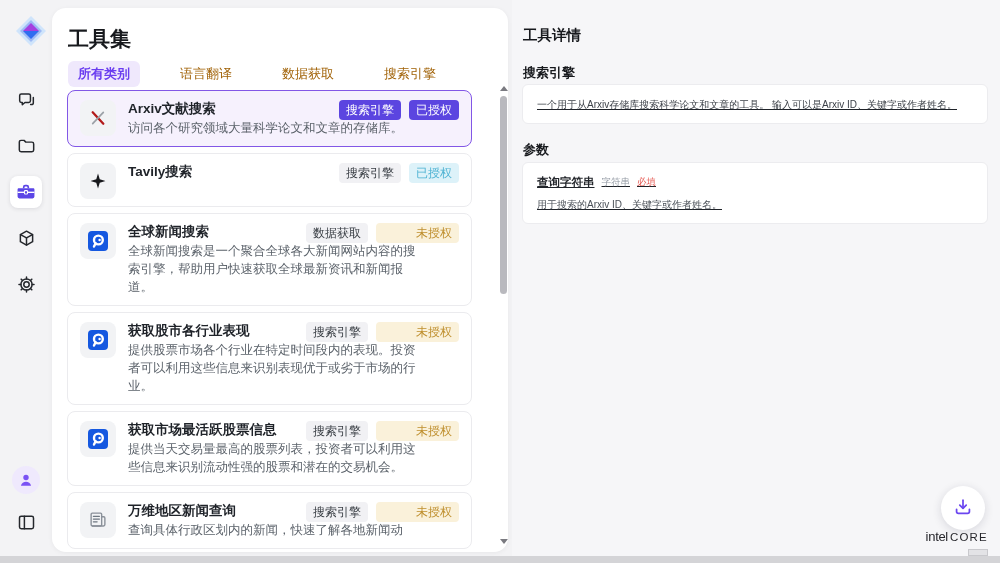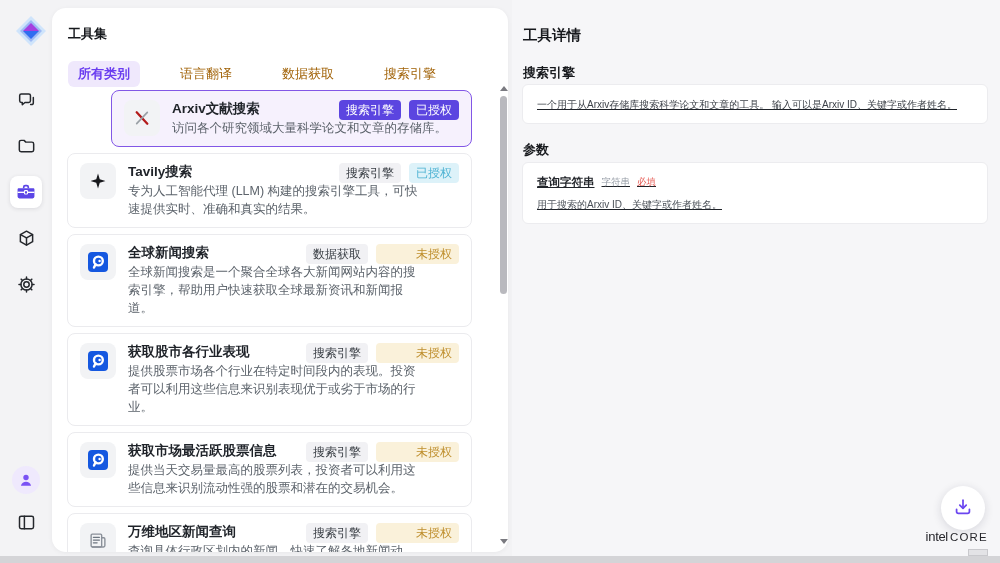--- a/index.html
+++ b/index.html
@@ -19,31 +19,31 @@
   .side-item svg { display:block; }
   .avatar-bg { background:#efe9fd; border-radius:50%; width:28px; height:28px; display:flex; align-items:center; justify-content:center; }
   .logo { position:absolute; left:14px; top:14px; width:34px; height:34px; }
 
   
   .panel {
     position:absolute; left:52px; top:8px; width:456px; height:544px;
     background:#ffffff; border-radius:14px; box-shadow:0 1px 5px rgba(0,0,0,.05);
     overflow:hidden;
   }
-  .panel-title { position:absolute; left:16px; top:17px; font-size:13px; font-weight:700; color:#17191d; }
+  .panel-title { position:absolute; left:16px; top:17px; font-size:21px; font-weight:700; color:#17191d; }
   .tabs { position:absolute; left:16px; top:53px; display:flex; gap:30px; align-items:center; }
   .tab { border:none; background:transparent; font-size:13px; color:#a16207; padding:4px 10px; border-radius:6px; cursor:pointer; font-family:inherit; }
   .tab.active { background:#efe8fc; color:#6a3df0; font-weight:600; }
 
   .tool-list { position:absolute; left:15px; top:82px; width:405px; bottom:0; overflow:hidden; }
   .tool-card {
     position:relative; background:#fff; border:1px solid #ebebee; border-radius:8px;
     padding:9px 12px 9px 60px; margin-bottom:6px; min-height:54px; cursor:pointer;
   }
-  .tool-card.selected { border:1.5px solid #8257e6; background:#f6f1fd;margin-left:44px; }
+  .tool-card.selected { border:1.5px solid #8257e6; background:#f6f1fd; }
   .tool-icon { position:absolute; left:12px; top:9px; width:36px; height:36px; border-radius:8px; background:#f2f3f5; display:flex; align-items:center; justify-content:center; }
   .tool-title { font-size:13.5px; font-weight:700; color:#1f2329; line-height:18px; }
   .tool-desc { font-size:12.5px; color:#5c636b; line-height:18px; width:295px; margin-top:1px; }
   .tool-badges { position:absolute; right:12px; top:9px; display:flex; gap:8px; }
   .badge { font-size:12px; line-height:16px; padding:2px 7px; border-radius:4px; white-space:nowrap; }
   .badge-solid { background:#5b45e0; color:#ffffff; }
   .badge-gray  { background:#f1f1f4; color:#3a3f45; }
   .badge-cyan  { background:#ddf2f9; color:#4fb3d3; }
   .badge-amber { background:#faf1da; color:#bf8f2e;padding-left:40px; }
 
@@ -181,21 +181,20 @@
     </div>
   </div>
 
   <div class="tool-card">
     <span class="tool-icon">
           <svg width="20" height="20" viewBox="0 0 24 24">
             <path d="M12 3l2.1 6.9L21 12l-6.9 2.1L12 21l-2.1-6.9L3 12l6.9-2.1z" fill="#17181c"></path>
           </svg>
         </span>
     <div class="tool-title">Tavily搜索</div>
-    <div class="tool-desc">专为人工智能代理 (LLM) 构建的搜索引擎工具，可快速提供实时、准确和真实的结果。</div>
     <div class="tool-badges">
       <span class="badge badge-gray">搜索引擎</span>
       <span class="badge badge-cyan">已授权</span>
     </div>
   </div>
 
   <div class="tool-card">
     <span class="tool-icon">
           <svg width="24" height="24" viewBox="0 0 24 24">
             <rect x="2" y="2" width="20" height="20" rx="4" fill="#1558e0"></rect>

